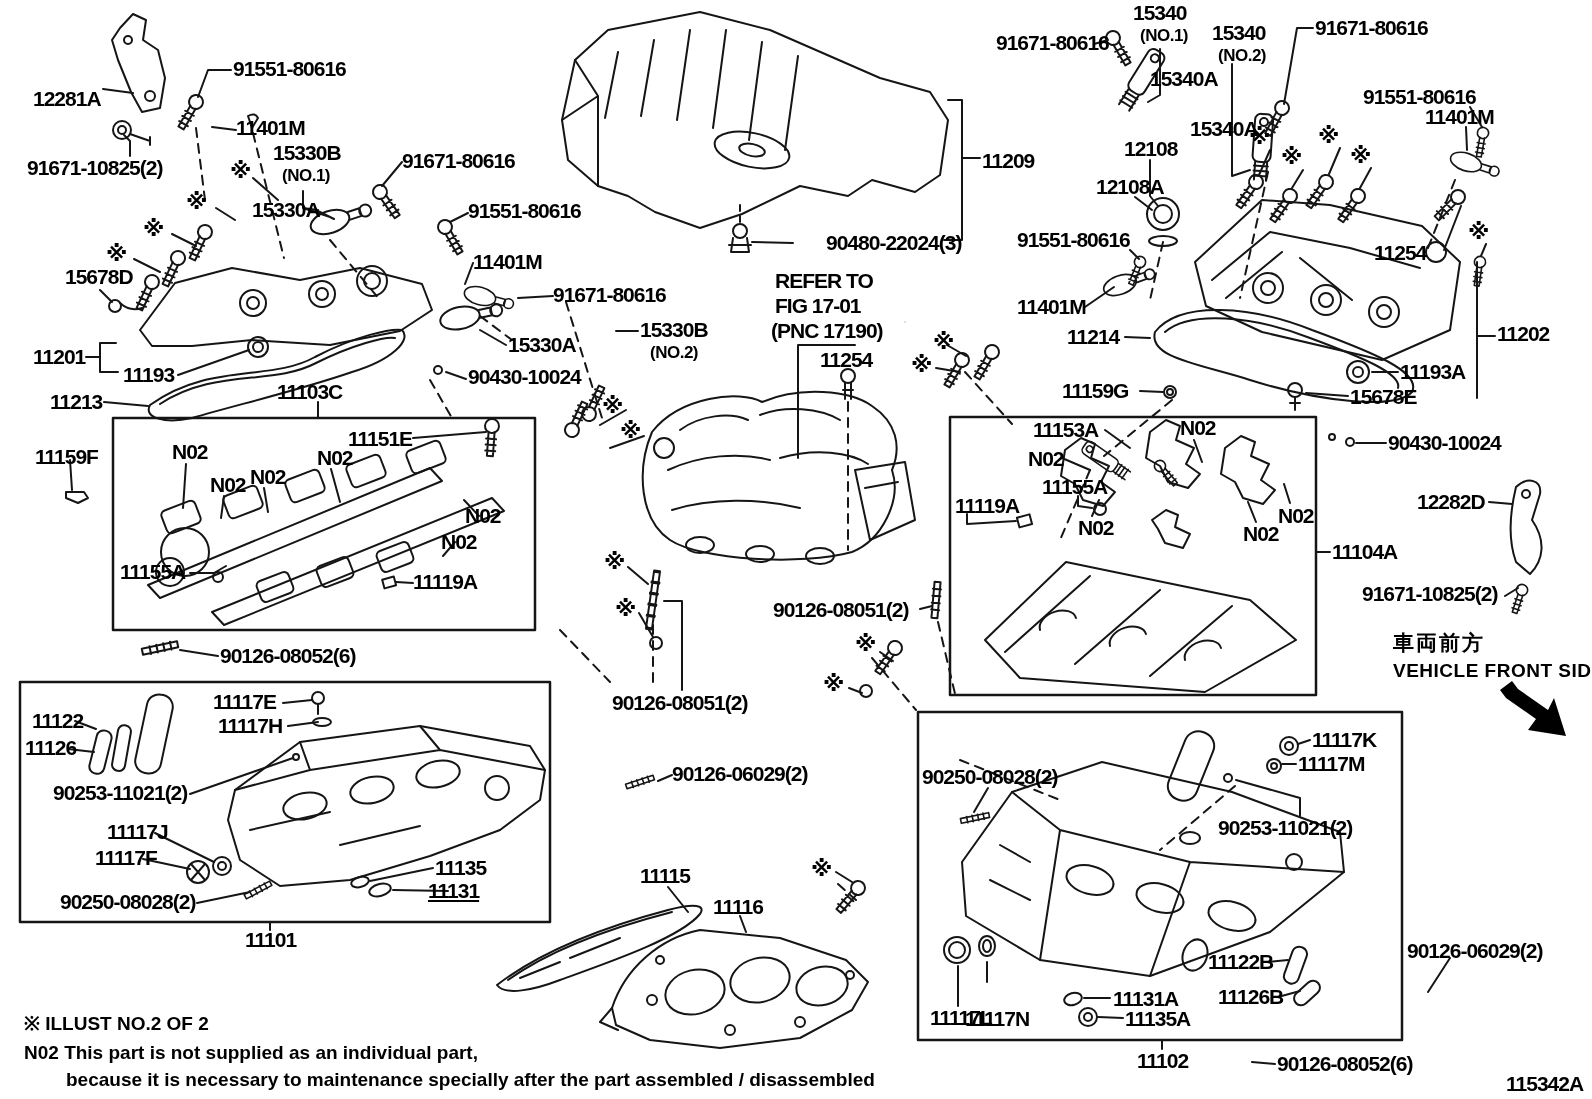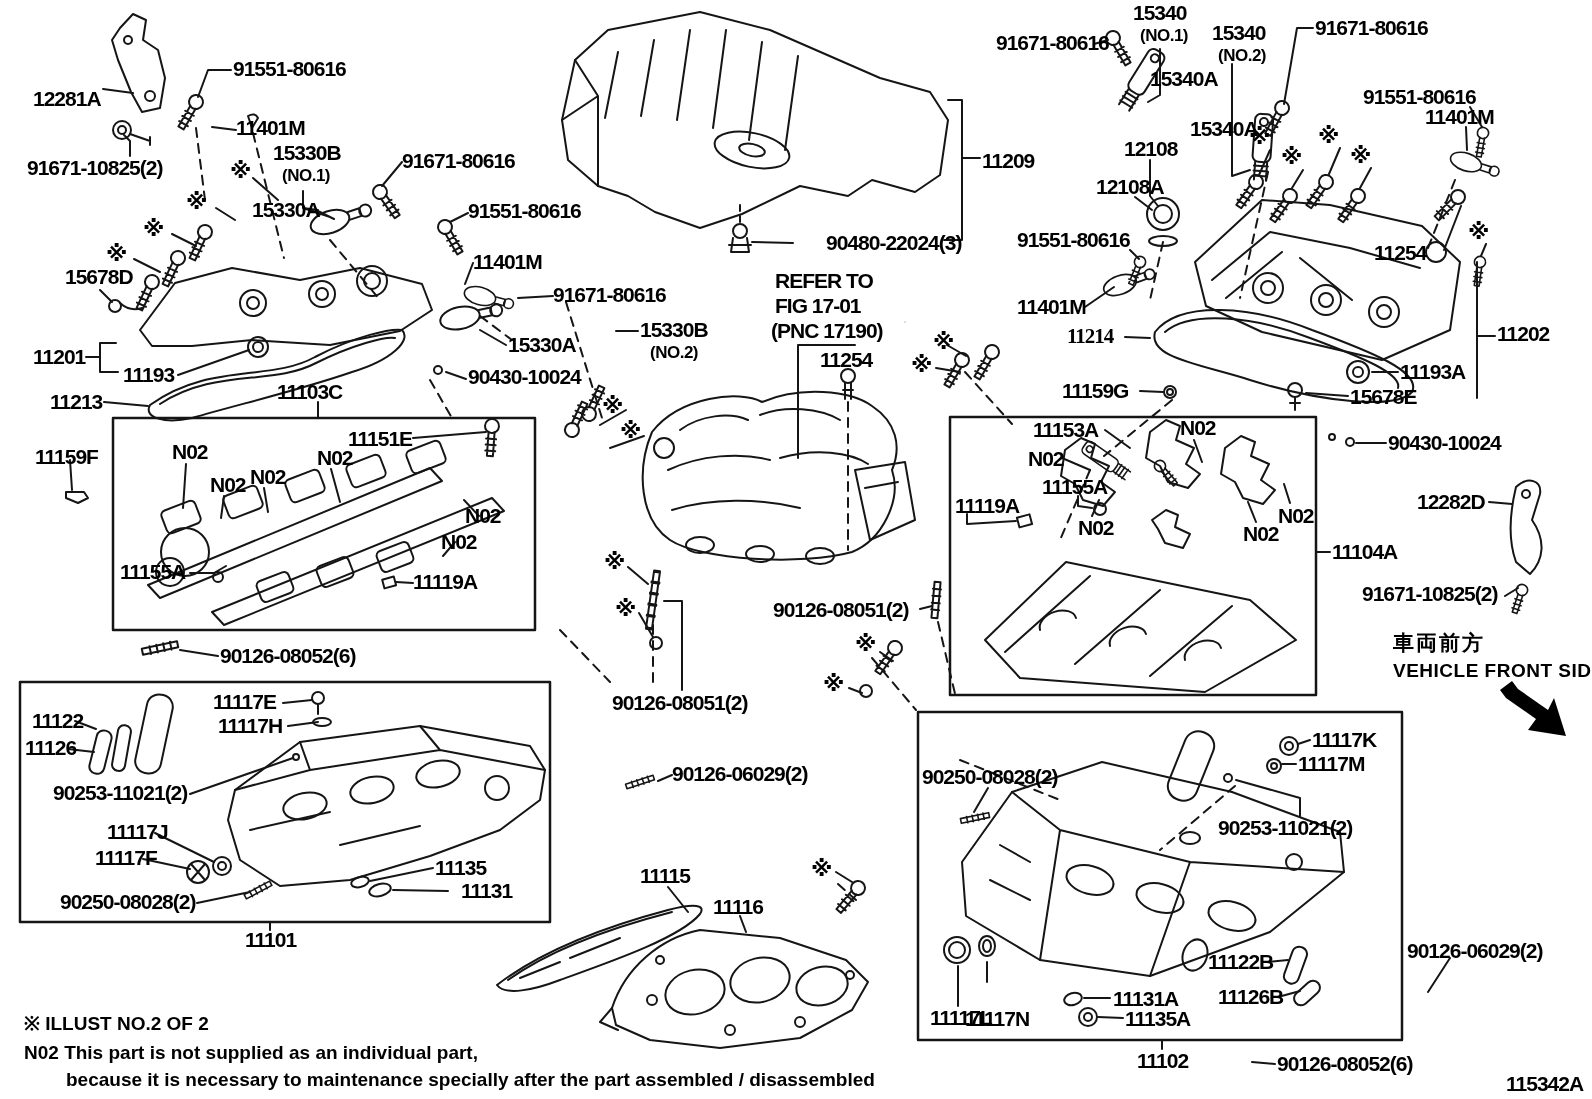--- a/index.html
+++ b/index.html
@@ -458,21 +458,21 @@
       <div class="label" style="left: 213px; top: 691px;">11117E</div>
       <div class="label" style="left: 218px; top: 715px;">11117H</div>
       <div class="label" style="left: 32px; top: 710px;">11122</div>
       <div class="label" style="left: 25px; top: 737px;">11126</div>
       <div class="label" style="left: 53px; top: 782px;">90253-11021(2)</div>
       <div class="label" style="left: 107px; top: 821px;">11117J</div>
       <div class="label" style="left: 95px; top: 847px;">11117F</div>
       <div class="label" style="left: 60px; top: 891px;">90250-08028(2)</div>
       <div class="label" style="left: 245px; top: 929px;">11101</div>
       <div class="label" style="left: 435px; top: 857px;">11135</div>
-      <div class="label" style="left: 461px; top: 880px;">11131</div>
+      <div class="label" style="left: 428px; top: 880px; text-decoration: underline;">11131</div>
       <div class="label" style="left: 982px; top: 150px;">11209</div>
       <div class="label" style="left: 795px; top: 232px; margin-left: 31px;">90480-22024(3)</div>
       <div class="label" style="left: 775px; top: 270px;">REFER TO</div>
       <div class="label" style="left: 775px; top: 295px;">FIG 17-01</div>
       <div class="label" style="left: 771px; top: 320px;">(PNC 17190)</div>
       <div class="label" style="left: 820px; top: 349px;">11254</div>
       <div class="label" style="left: 612px; top: 692px;">90126-08051(2)</div>
       <div class="label" style="left: 773px; top: 599px;">90126-08051(2)</div>
       <div class="label" style="left: 672px; top: 763px;">90126-06029(2)</div>
       <div class="label" style="left: 640px; top: 865px;">11115</div>
@@ -485,21 +485,21 @@
       <div class="label small" style="left: 1218px; top: 47px;">(NO.2)</div>
       <div class="label" style="left: 1315px; top: 17px;">91671-80616</div>
       <div class="label" style="left: 1190px; top: 118px;">15340A</div>
       <div class="label" style="left: 1363px; top: 86px;">91551-80616</div>
       <div class="label" style="left: 1425px; top: 106px;">11401M</div>
       <div class="label" style="left: 1124px; top: 138px;">12108</div>
       <div class="label" style="left: 1096px; top: 176px;">12108A</div>
       <div class="label" style="left: 1017px; top: 229px;">91551-80616</div>
       <div class="label" style="left: 1017px; top: 296px;">11401M</div>
       <div class="label" style="left: 1374px; top: 242px;">11254</div>
-      <div class="label" style="left: 1067px; top: 326px; font-family: Liberation Serif, serif;">11214</div>
+      <div class="label" style="left: 1067px; top: 326px;">11214</div>
       <div class="label" style="left: 1497px; top: 323px;">11202</div>
       <div class="label" style="left: 1062px; top: 380px;">11159G</div>
       <div class="label" style="left: 1400px; top: 361px; text-align: right;">11193A</div>
       <div class="label" style="left: 1350px; top: 386px;">15678E</div>
       <div class="label" style="left: 1388px; top: 432px;">90430-10024</div>
       <div class="label" style="left: 1033px; top: 419px;">11153A</div>
       <div class="label" style="left: 1028px; top: 448px;">N02</div>
       <div class="label" style="left: 1042px; top: 476px;">11155A</div>
       <div class="label" style="left: 955px; top: 495px;">11119A</div>
       <div class="label" style="left: 1078px; top: 517px;">N02</div>

